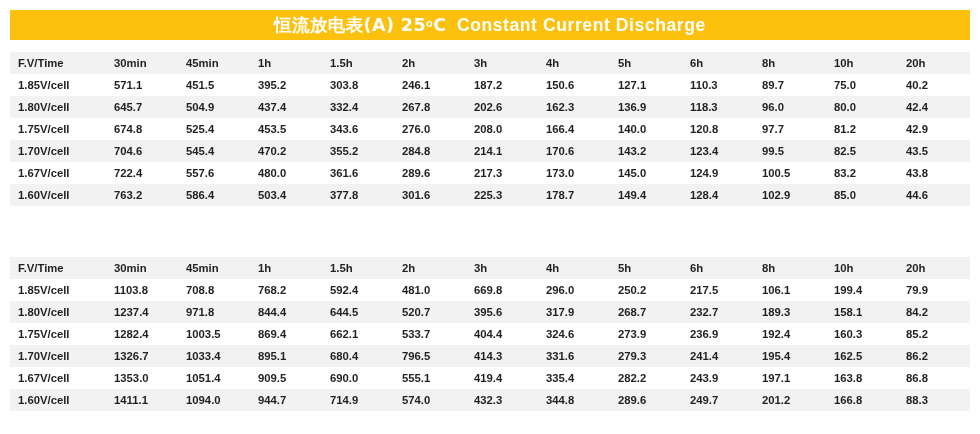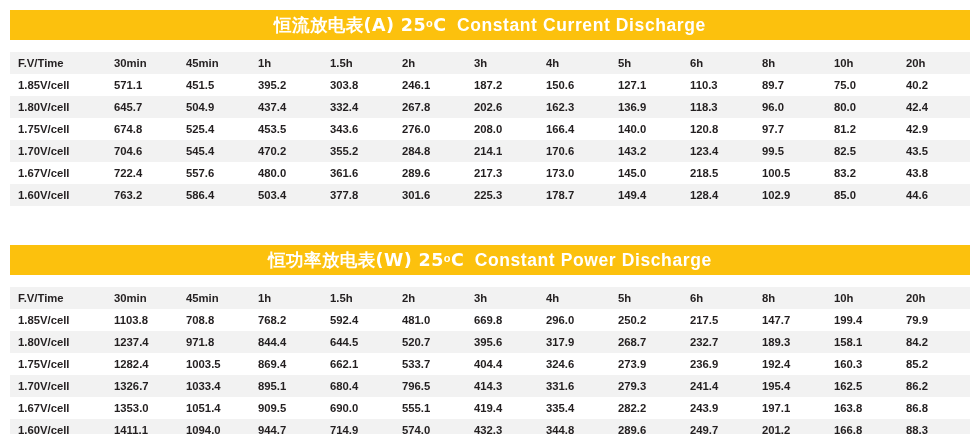--- a/index.html
+++ b/index.html
@@ -196,21 +196,21 @@
         <tr>
           <td class="label">1.67V/cell</td>
           <td class="v">722.4</td>
           <td class="v">557.6</td>
           <td class="v">480.0</td>
           <td class="v">361.6</td>
           <td class="v">289.6</td>
           <td class="v">217.3</td>
           <td class="v">173.0</td>
           <td class="v">145.0</td>
-          <td class="v">218.5</td>
+          <td class="v">124.9</td>
           <td class="v">100.5</td>
           <td class="v">83.2</td>
           <td class="v">43.8</td>
         </tr>
         <tr class="shade">
           <td class="label">1.60V/cell</td>
           <td class="v">763.2</td>
           <td class="v">586.4</td>
           <td class="v">503.4</td>
           <td class="v">377.8</td>
@@ -221,25 +221,20 @@
           <td class="v">128.4</td>
           <td class="v">102.9</td>
           <td class="v">85.0</td>
           <td class="v">44.6</td>
         </tr>
       </tbody>
     </table>
   </div>
 
   <div class="block block-2">
-    <div class="title-bar">
-      <div class="title-text">
-        <span class="cn">恒功率放电表(W) 25</span><span class="sup">o</span><span class="cn">C</span>&nbsp;&nbsp;<span class="en">Constant Power Discharge</span>
-      </div>
-    </div>
     <table class="grid">
       <colgroup>
         <col class="c0">
           <col class="cx">
           <col class="cx">
           <col class="cx">
           <col class="cx">
           <col class="cx">
           <col class="cx">
           <col class="cx">
@@ -271,21 +266,21 @@
           <td class="label">1.85V/cell</td>
           <td class="v">1103.8</td>
           <td class="v">708.8</td>
           <td class="v">768.2</td>
           <td class="v">592.4</td>
           <td class="v">481.0</td>
           <td class="v">669.8</td>
           <td class="v">296.0</td>
           <td class="v">250.2</td>
           <td class="v">217.5</td>
-          <td class="v">147.7</td>
+          <td class="v">106.1</td>
           <td class="v">199.4</td>
           <td class="v">79.9</td>
         </tr>
         <tr class="shade">
           <td class="label">1.80V/cell</td>
           <td class="v">1237.4</td>
           <td class="v">971.8</td>
           <td class="v">844.4</td>
           <td class="v">644.5</td>
           <td class="v">520.7</td>

